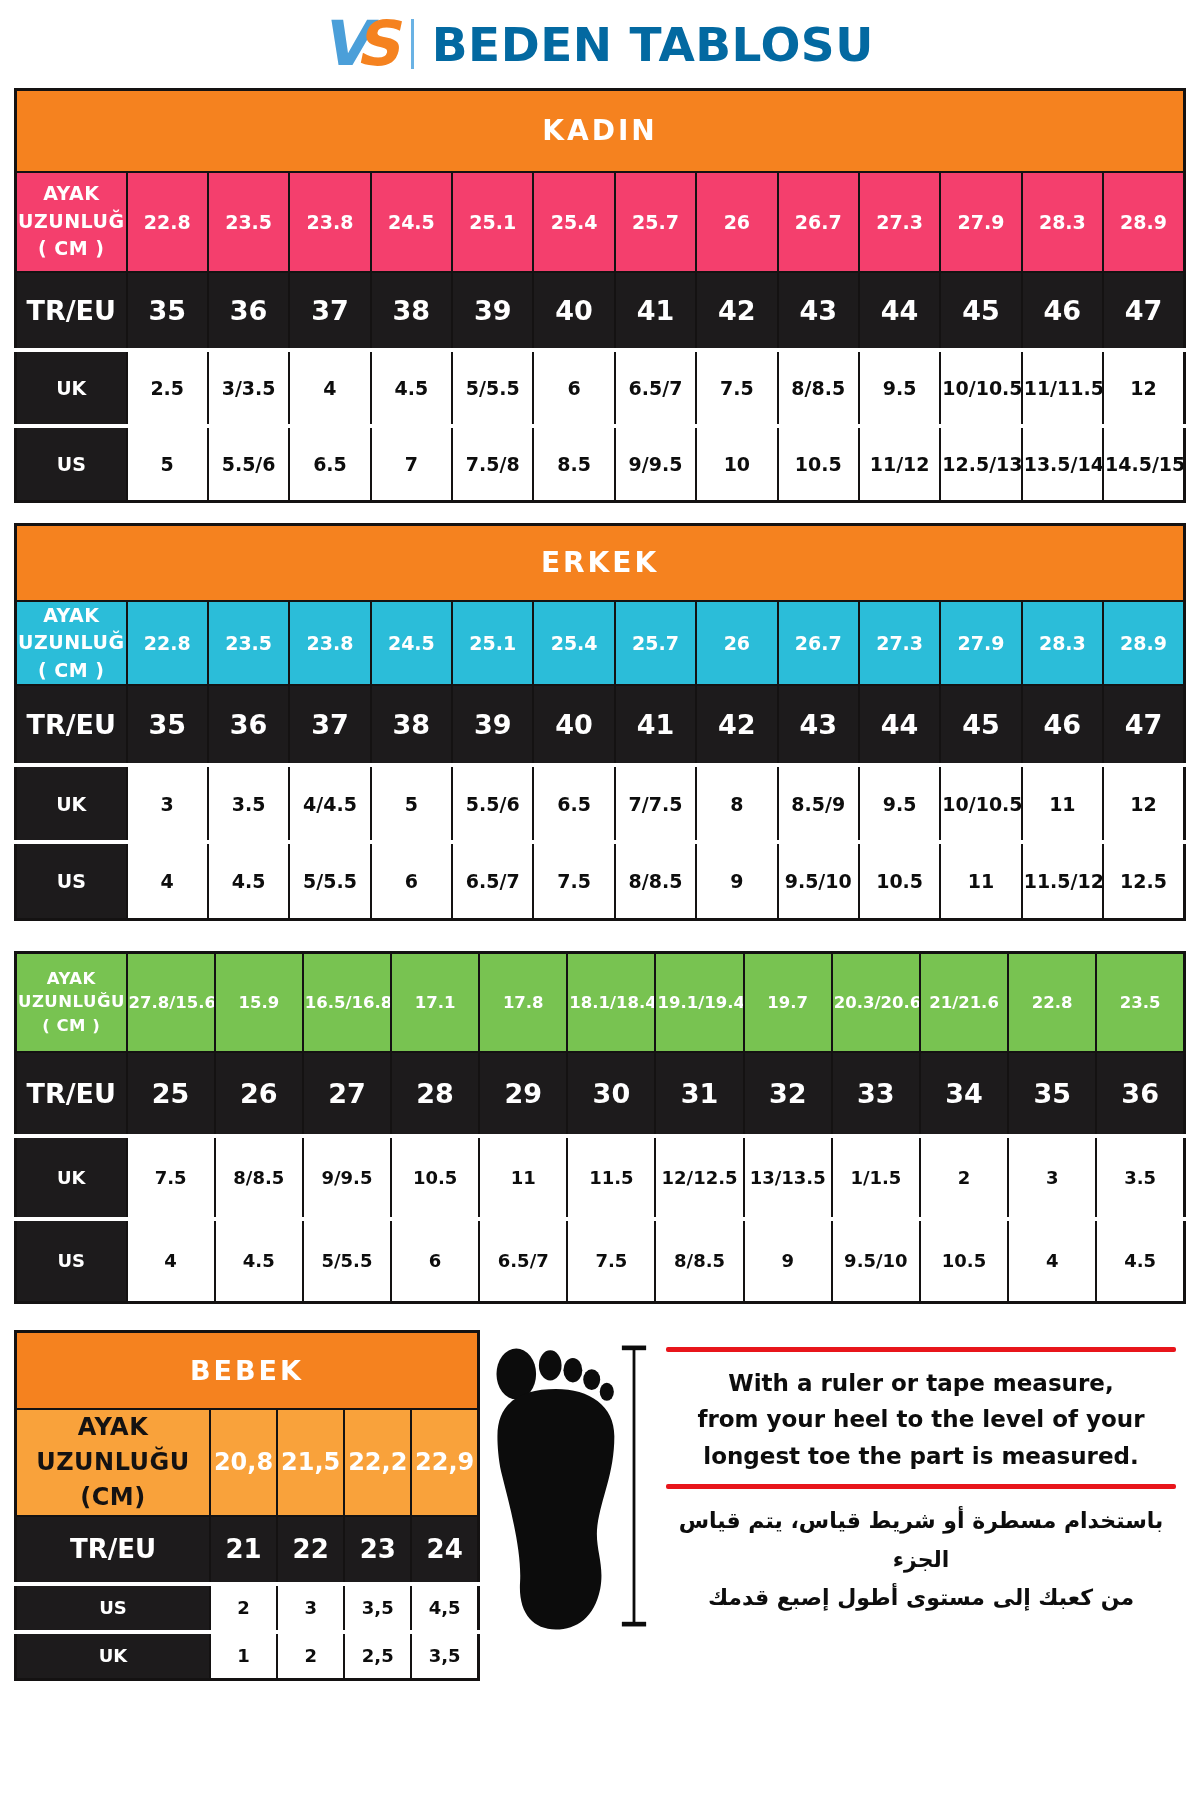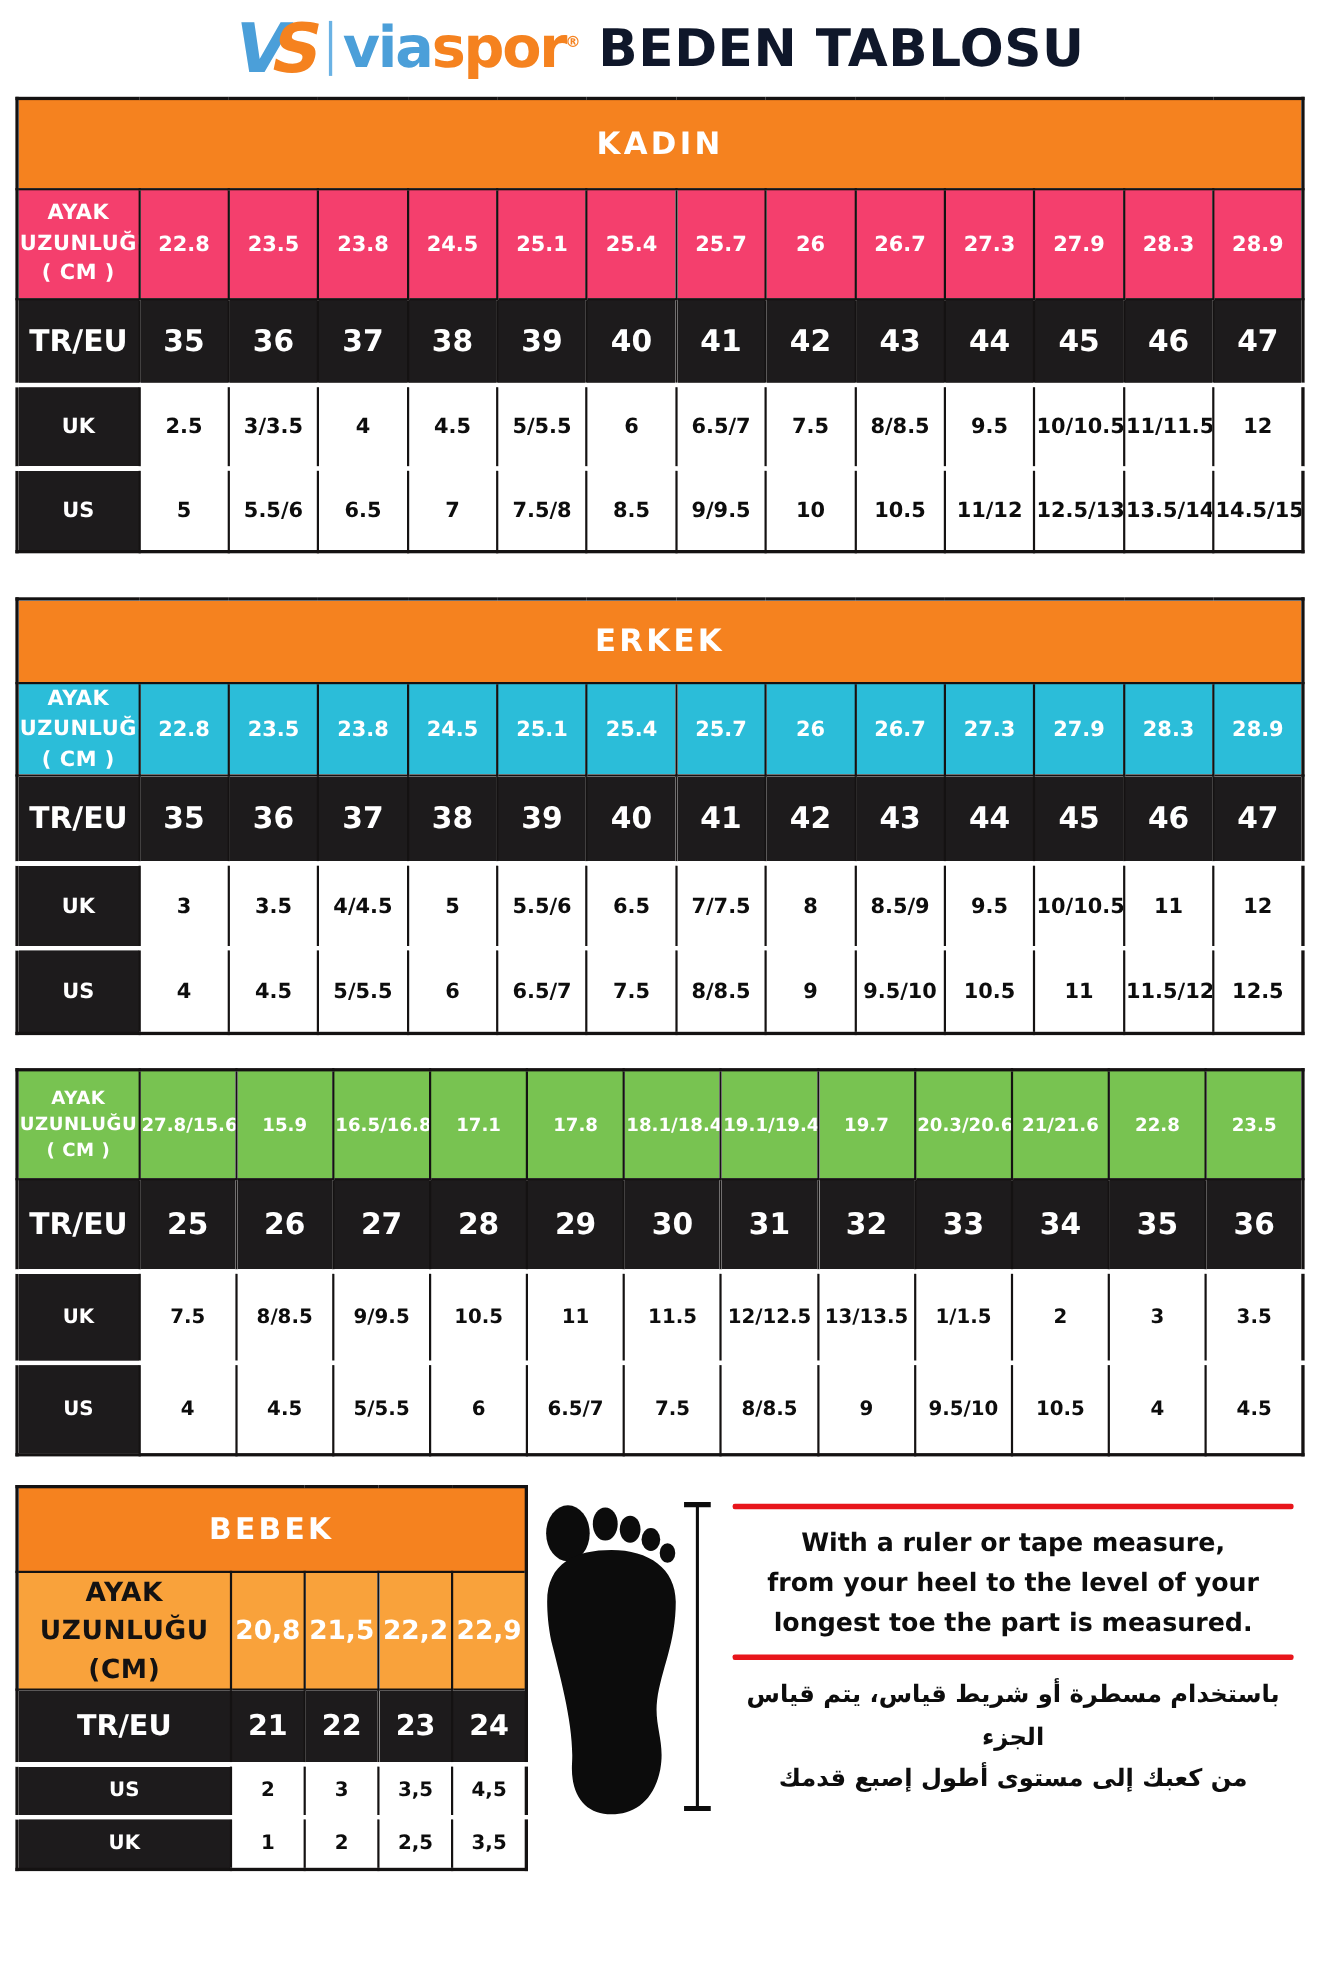--- a/index.html
+++ b/index.html
@@ -13,42 +13,42 @@
   .header { height:88px; display:flex; align-items:center; justify-content:center; gap:12px; }
   .logo { display:flex; align-items:center; gap:10px; }
   .vs-mark { font-weight:bold; font-size:62px; transform:skewX(-12deg); line-height:1; letter-spacing:-4px; }
   .vs-v { color:#4b9fd9; }
   .vs-s { color:#f5821f; margin-left:-10px; }
   .logo-divider { width:3px; height:50px; background:#6ab2e4; display:inline-block; }
   .brand { font-size:52px; font-weight:bold; line-height:1; letter-spacing:-2px; }
   .brand .blue { color:#4b9fd9; }
   .brand .orange { color:#f5821f; }
   .reg { font-size:14px; color:#f5821f; vertical-align:super; font-weight:bold; }
-  .main-title { font-size:47px; font-weight:bold; color:#0f172a; margin:0 0 0 6px; letter-spacing:0.5px; }
+  .main-title { font-size:47px; font-weight:bold; color:#0369a1; margin:0 0 0 6px; letter-spacing:0.5px; }
 
   
   .tables { width:1172px; margin:0 auto; }
   .table-host { width:100%; }
   table.size-table { width:100%; border-collapse:collapse; table-layout:fixed; border:3px solid #141212; }
   table.size-table td { border:2px solid #141212; text-align:center; vertical-align:middle;
                         font-weight:bold; padding:0 1px; overflow:hidden; }
   td.title-cell { background:#f5821f; color:#ffffff; font-size:28px; letter-spacing:3px; }
   tr.foot-row td { color:#ffffff; font-size:19px; background:var(--foot-bg); }
   td.foot-label { font-size:15px; line-height:1.45; white-space:pre-line; letter-spacing:0.5px; }
   td.foot-label.dark-text { color:#141212; }
   tr.dark-row td { background:#1d1b1c; color:#ffffff; font-size:27px; }
   tr.light-row td { background:#ffffff; color:#0d0d0d; font-size:19px; border-top:4px solid #ffffff; }
   tr.light-row td.row-label { background:#1d1b1c; color:#ffffff; font-size:19px; }
 
   .t-kadin col.label-col, .t-erkek col.label-col, .t-cocuk col.label-col { width:9.5%; }
   .t-kadin td.title-cell { height:82px; }
   .t-kadin tr.foot-row td { height:100px; }
   .t-kadin tr.dark-row td { height:78px; }
   .t-kadin tr.light-row td { height:76px; }
-  .host-kadin { margin-bottom:40px; }
+  .host-kadin { margin-bottom:20px; }
 
   .t-erkek td.title-cell { height:76px; }
   .t-erkek tr.foot-row td { height:84px; }
   .t-erkek tr.dark-row td { height:80px; }
   .t-erkek tr.light-row td { height:77px; }
   .host-erkek { margin-bottom:30px; }
 
   .t-cocuk td.title-cell { height:80px; }
   .t-cocuk tr.foot-row td { height:100px; font-size:16.5px; }
   .t-cocuk td.foot-label { font-size:15px; }
@@ -74,21 +74,20 @@
   .instr-ar { font-size:22px; line-height:1.75; direction:rtl; }
   .red-bar { height:5px; background:#e8151b; border-radius:2px; margin:9px 6px 13px 6px; }
 </style>
 </head>
 <body>
 
 <header class="header">
   <div class="logo">
     <span class="vs-mark"><span class="vs-v">V</span><span class="vs-s">S</span></span>
     <span class="logo-divider"></span>
-    <span class="brand"><span class="blue">via</span><span class="orange">spor</span><sup class="reg">®</sup></span>
   </div>
   <h1 class="main-title">BEDEN TABLOSU</h1>
 </header>
 
 <main class="tables">
   <div class="table-host host-kadin">
       <table class="size-table t-kadin">
         <colgroup>
           <col class="label-col">
           <col>

